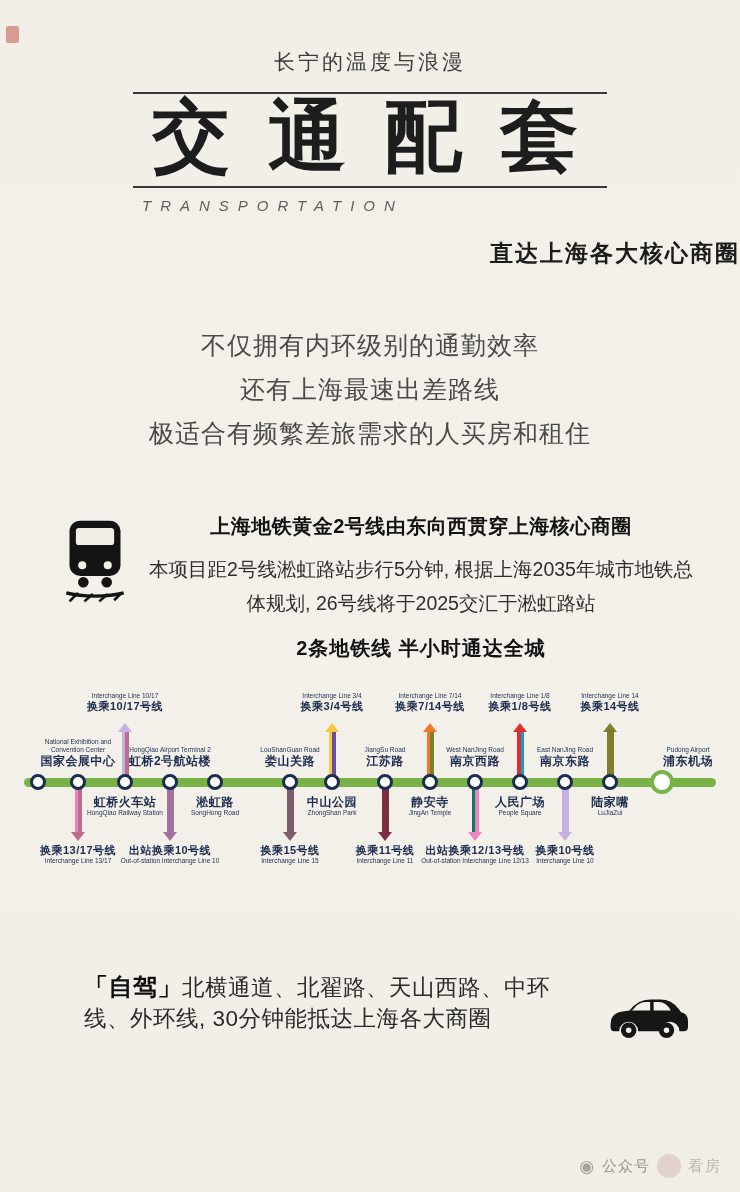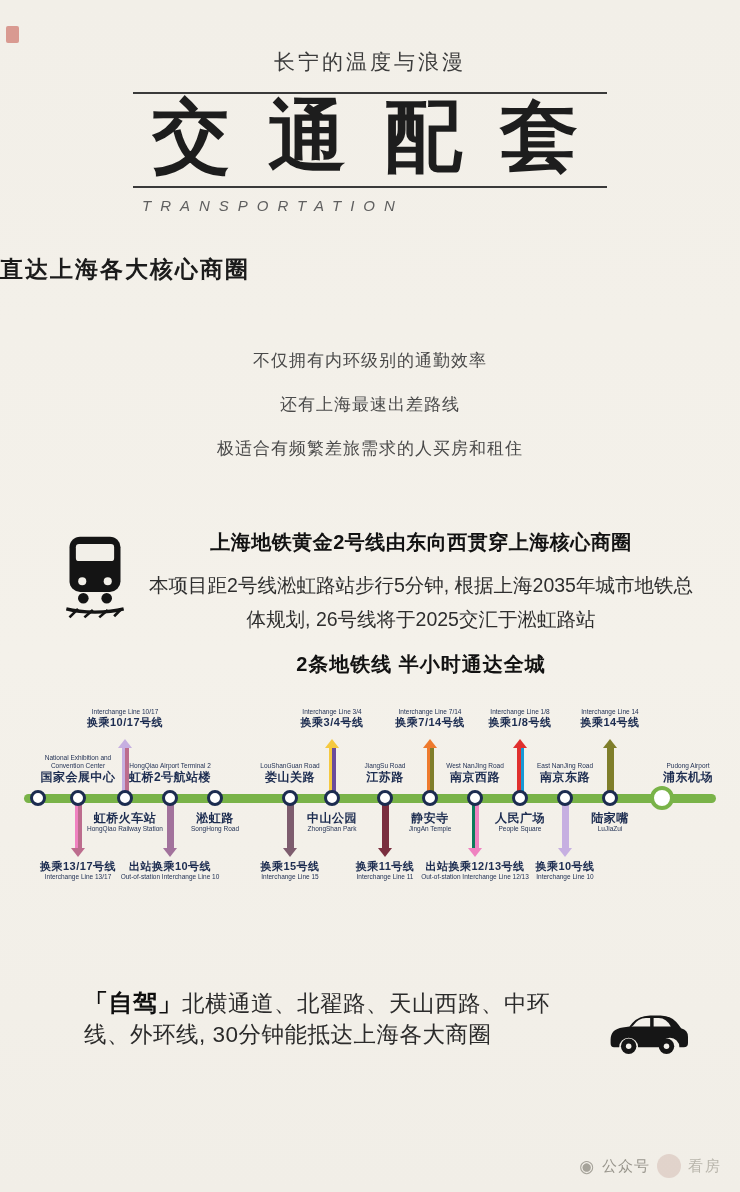--- a/index.html
+++ b/index.html
@@ -16,23 +16,23 @@
 
   .title-block { width:474px; margin:16px auto 0; }
   .rule { border-top:2px solid #3a3a3a; height:0; }
   .title {
     margin:0; padding:4px 0 10px; position:relative; left:19px;
     font-family:"Liberation Serif","DejaVu Serif",serif; font-weight:bold;
     font-size:78px; line-height:1.0; letter-spacing:38px; color:#1d1d1d; white-space:nowrap;
   }
   .title-en { margin-top:9px; font-size:15px; letter-spacing:9px; text-indent:9px; color:#5f5f5f;font-style:italic; }
 
-  .tagline { margin-top:40px; text-align:left; font-size:23px; font-weight:bold; letter-spacing:2px; color:#1b1b1b; }
-
-  .intro { margin-top:54px; text-align:center; font-size:17px; line-height:44px; letter-spacing:1px; color:#4a4a4a; }
+  .tagline { margin-top:24px; text-align:right; font-size:23px; font-weight:bold; letter-spacing:2px; color:#1b1b1b; }
+
+  .intro { margin-top:54px; text-align:center; font-size:25px; line-height:44px; letter-spacing:1px; color:#4a4a4a; }
 
   .metro-info { margin-top:58px; display:flex; justify-content:center; align-items:flex-start; gap:20px; padding-left:14px; }
   .train-icon { flex:0 0 auto; margin-top:4px; }
   .metro-texts { width:545px; text-align:center; }
   .metro-headline { font-size:20px; font-weight:bold; color:#121212; letter-spacing:.5px; }
   .metro-body { margin-top:12px; font-size:19.5px; line-height:34px; color:#2e2e2e; }
   .metro-highlight { margin-top:15px; font-size:20px; font-weight:bold; color:#121212; letter-spacing:1px; }
 
   .map-title { margin:62px 0 0; text-align:center; font-size:35px; font-weight:bold; letter-spacing:2px; color:#0f0f0f; }
 

